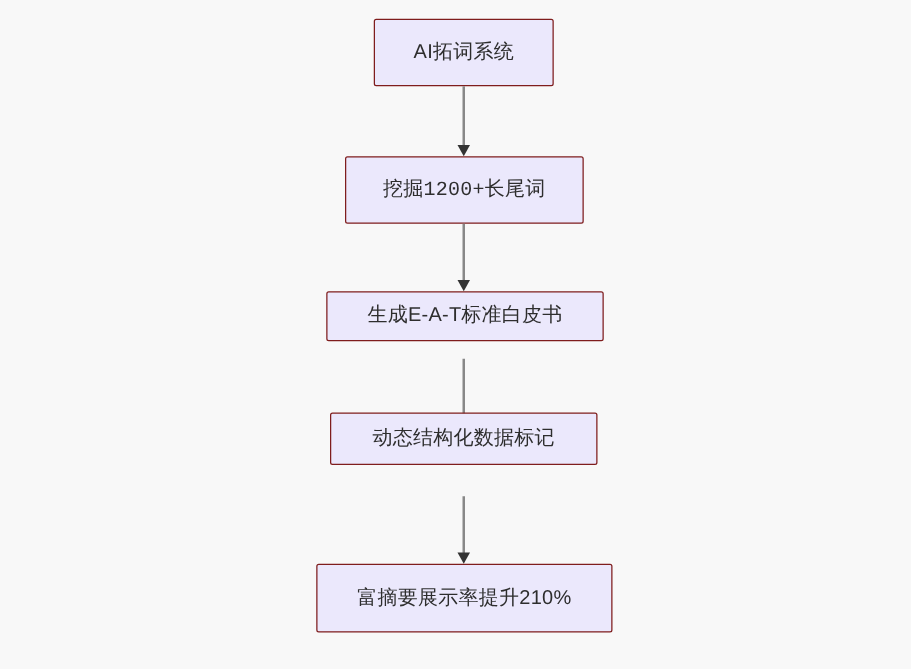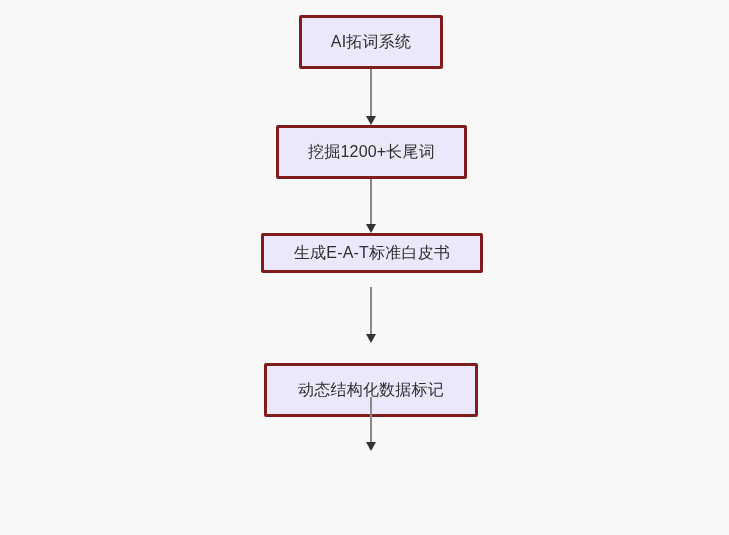--- a/index.html
+++ b/index.html
@@ -17,42 +17,42 @@
   #flowchart {
     position: relative;
     width: 729px;
     height: 535px;
   }
 
   .node {
     position: absolute;
     box-sizing: border-box;
     background: #ebe8fc;
-    border: 3px solid #7f1d1d;
+    border: 1px solid #7f1d1d;
     border-radius: 2px;
     display: flex;
     align-items: center;
     justify-content: center;
     color: #2e2e2e;
     font-size: 16px;
     line-height: 1;
     letter-spacing: 0.2px;
     white-space: nowrap;
   }
 
   .node-label {
     display: block;
     padding: 0 4px;
   }
 
   
   .node-1 { left: 299px; top: 15px;  width: 144px; height: 54px; }
-  .node-2 { left: 276px; top: 125px; width: 191px; height: 54px; }
+  .node-2 { left: 276px; top: 125px; width: 191px; height: 54px; font-family: Liberation Mono, monospace; }
   .node-3 { left: 261px; top: 233px; width: 222px; height: 40px; }
-  .node-4 { left: 264px; top: 363px; width: 214px; height: 54px; }
+  .node-4 { left: 264px; top: 330px; width: 214px; height: 42px; }
   .node-5 { left: 253px; top: 451px; width: 237px; height: 55px; }
 
   
   .connector {
     position: absolute;
     width: 2px;
     background: #888888;
     left: 370px;
   }
   .connector-1 { top: 69px;  height: 48px; }
@@ -101,14 +101,17 @@
   <div class="connector connector-3"></div>
   <div class="arrowhead arrowhead-3"></div>
 
   <div class="node node-4">
     <span class="node-label">动态结构化数据标记</span>
   </div>
 
   <div class="connector connector-4"></div>
   <div class="arrowhead arrowhead-4"></div>
 
+  <div class="node node-5">
+    <span class="node-label">富摘要展示率提升210%</span>
+  </div>
 
 </div>
 
 </body></html>

